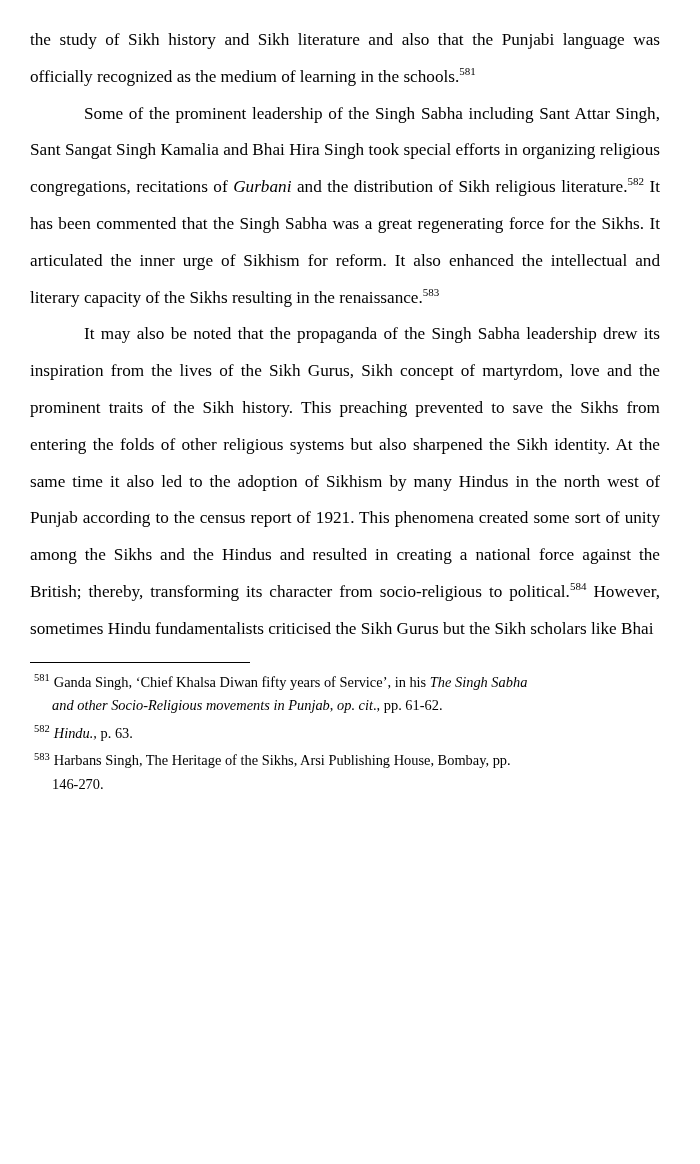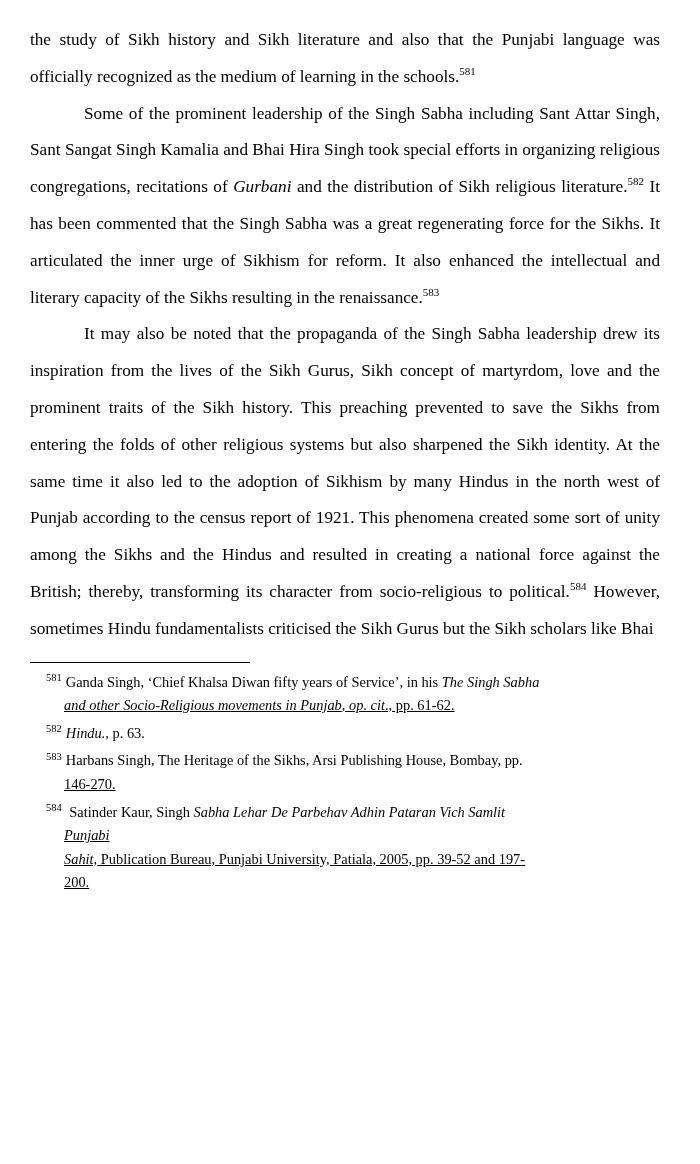--- a/index.html
+++ b/index.html
@@ -47,49 +47,47 @@
     height: 0;
     border-top: 1px solid #000000;
     margin: 14px 0 8px 0;
   }
   .notes {
     font-size: 14.4px;
     line-height: 23.6px;
     text-align: justify;
   }
   .note {
-    margin: 0 0 4px 16px;
+    margin: 0 0 4px 4px;
     text-align: justify;
     padding-left: 0;
   }
   .note .num {
     font-size: 10.5px;
     vertical-align: super;
     line-height: 0;
     margin-right: 4px;
   }
   .note-cont {
     display: block;
     padding-left: 18px;
-    text-decoration: underline;
   }
 </style>
 </head>
 <body>
 
 <div class="page">
 
   <div class="body-text">
     <p class="para">the study of Sikh history and Sikh literature and also that the Punjabi language was officially recognized as the medium of learning in the schools.<sup>581</sup></p>
     <p class="para indent">Some of the prominent leadership of the Singh Sabha including Sant Attar Singh, Sant Sangat Singh Kamalia and Bhai Hira Singh took special efforts in organizing religious congregations, recitations of <i>Gurbani</i> and the distribution of Sikh religious literature.<sup>582</sup>  It has been commented that the Singh Sabha was a great regenerating force for the Sikhs.  It articulated the inner urge of Sikhism for reform.  It also enhanced the intellectual and literary capacity of the Sikhs resulting in the renaissance.<sup>583</sup></p>
     <p class="para indent">It may also be noted that the propaganda of the Singh Sabha leadership drew its inspiration from the lives of the Sikh Gurus, Sikh concept of martyrdom, love and the prominent traits of the Sikh history.  This preaching prevented to save the Sikhs from entering the folds of other religious systems but also sharpened the Sikh identity.  At the same time it also led to the adoption of Sikhism by many Hindus in the north west of Punjab according to the census report of 1921.  This phenomena created some sort of unity among the Sikhs and the Hindus and resulted in creating a national force against the British; thereby, transforming its character from socio-religious to political.<sup>584</sup>  However, sometimes Hindu fundamentalists criticised the Sikh Gurus but the Sikh scholars like Bhai</p>
   </div>
 
   <div class="notes-sep"></div>
 
   <div class="notes">
     <div class="note"><span class="num">581</span>Ganda Singh, ‘Chief Khalsa Diwan fifty years of Service’, in his <i>The Singh Sabha</i><span class="note-cont"><i>and other Socio-Religious movements in Punjab</i>, <i>op. cit</i>., pp. 61-62.</span></div>
     <div class="note"><span class="num">582</span><i>Hindu.,</i> p. 63.</div>
     <div class="note"><span class="num">583</span>Harbans Singh, The Heritage of the Sikhs, Arsi Publishing House, Bombay, pp.<span class="note-cont">146-270.</span></div>
-    <div class="note"><span class="num">584</span>  Satinder Kaur, Singh <i>Sabha Lehar De Parbehav Adhin Pataran Vich Samlit</i><span class="note-cont"><i>Punjabi</i></span><span class="note-cont"><i>Sahit,</i> Publication Bureau, Punjabi University, Patiala, 2005, pp. 39-52 and 197-</span><span class="note-cont">200.</span></div>
   </div>
 
 </div>
 
 </body></html>

